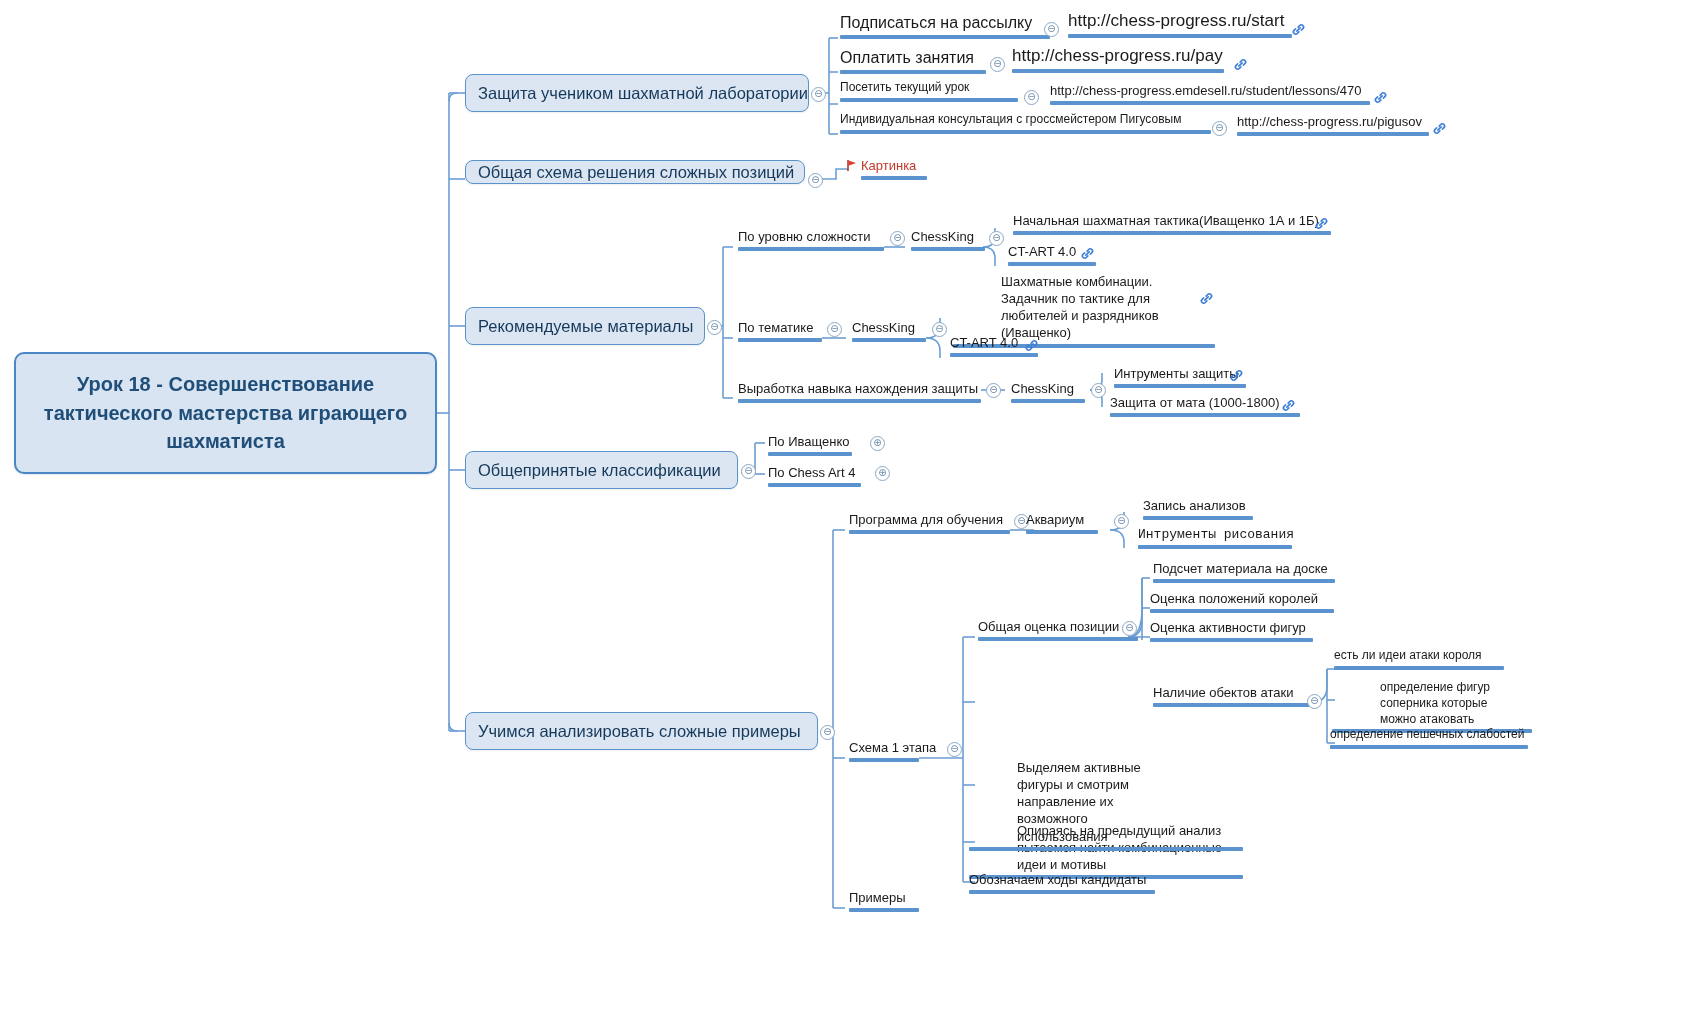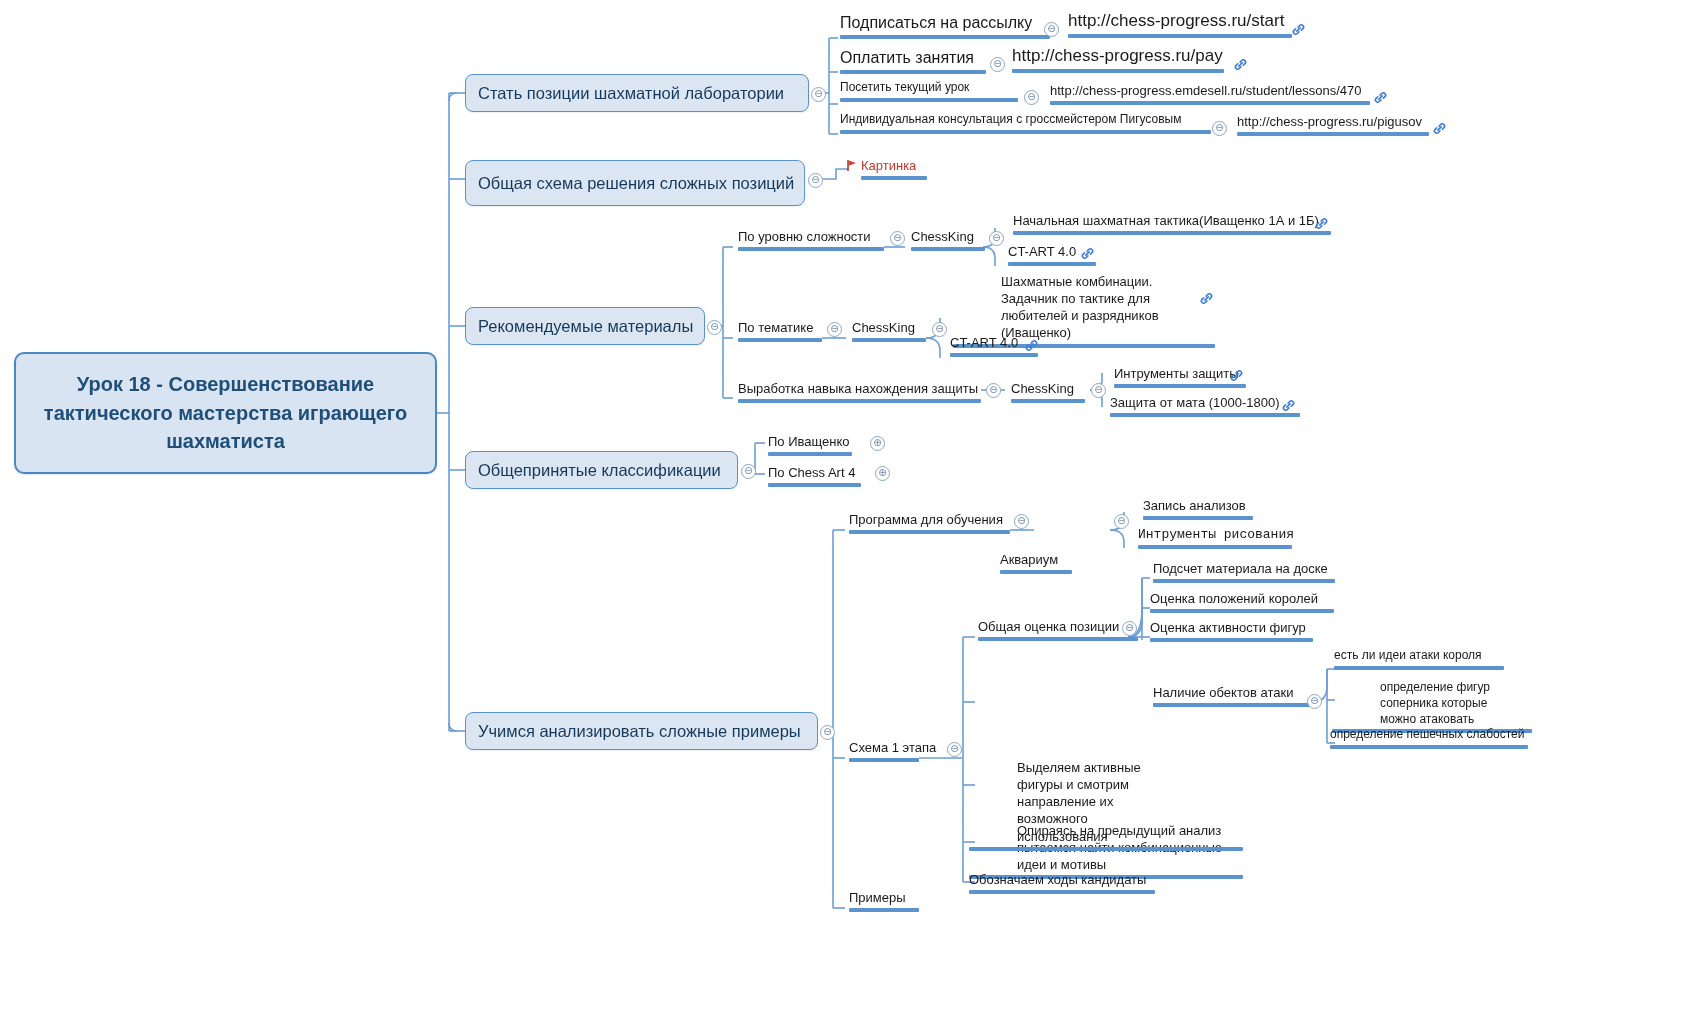--- a/index.html
+++ b/index.html
@@ -221,21 +221,21 @@
       <path d="M1327 700 L1335 700"></path>
       <path d="M1327 743 L1335 743"></path>
     </g>
   </svg>
 
   <div class="root-node" style="left:14px; top:352px; width:423px; height:122px;">
     <span>Урок 18 - Совершенствование тактического мастерства играющего шахматиста</span>
   </div>
 
   <div class="box-node" style="left:465px; top:74px; width:344px; height:38px;">
-    <span>Стать позиции шахматной лаборатории</span>
+    <span>Защита учеником шахматной лаборатории</span>
   </div>
   <div class="toggle" style="left:811px; top:87px;">⊖</div>
 
   <div class="tnode s16" style="left:840px; top:12px; width:210px;">
     <span class="txt">Подписаться на рассылку</span>
     <span class="rule" style="width:210px;"></span>
   </div>
   <div class="toggle" style="left:1044px; top:22px;">⊖</div>
   <div class="tnode s17" style="left:1068px; top:10px; width:224px; font-size:17px;">
     <span class="txt">http://chess-progress.ru/start</span>
@@ -301,21 +301,21 @@
   <span class="linkicon" style="left:1432px; top:121px;">
     <svg viewBox="0 0 16 16">
         <g stroke="#3b7dd8" stroke-width="1.7" fill="none" stroke-linecap="round">
       <path d="M6.2 9.8 L9.8 6.2"></path>
           <path d="M5 7.2 L3.3 8.9a2.4 2.4 0 003.4 3.4l1.7-1.7"></path>
       <path d="M11 8.8 L12.7 7.1a2.4 2.4 0 00-3.4-3.4L7.6 5.4"></path>
         </g>
       </svg>
   </span>
 
-  <div class="box-node" style="left:465px; top:160px; width:340px; height:46px;">
+  <div class="box-node" style="left:465px; top:160px; width:340px; height:24px;">
     <span>Общая схема решения сложных позиций</span>
   </div>
   <div class="toggle" style="left:808px; top:173px;">⊖</div>
 
   <span class="flag" style="left:846px; top:159px;">
     <svg viewBox="0 0 12 13">
         <path d="M2 1 L2 12" stroke="#a03227" stroke-width="1.5"></path>
       <path d="M2.6 1.4 L10 4.1 L2.6 6.8 Z" fill="#e03b2f"></path>
       </svg>
   </span>
@@ -460,21 +460,21 @@
   <div class="box-node" style="left:465px; top:712px; width:353px; height:38px;">
     <span>Учимся анализировать сложные примеры</span>
   </div>
   <div class="toggle" style="left:820px; top:725px;">⊖</div>
 
   <div class="tnode s13" style="left:849px; top:511px; width:161px;">
     <span class="txt">Программа для обучения</span>
     <span class="rule" style="width:161px;"></span>
   </div>
   <div class="toggle" style="left:1014px; top:514px;">⊖</div>
-  <div class="tnode s13" style="left:1000px; top:511px; width:72px;margin-top:40px;">
+  <div class="tnode s13" style="left:1026px; top:511px; width:72px;">
     <span class="txt">Аквариум</span>
     <span class="rule" style="width:72px;"></span>
   </div>
   <div class="toggle" style="left:1114px; top:514px;">⊖</div>
   <div class="tnode s13" style="left:1143px; top:497px; width:105px;">
     <span class="txt">Запись анализов</span>
     <span class="rule" style="width:110px;"></span>
   </div>
   <div class="tnode s13" style="left:1138px; top:526px; width:146px;font-family:Liberation Mono, monospace;">
     <span class="txt">Интрументы рисования</span>

